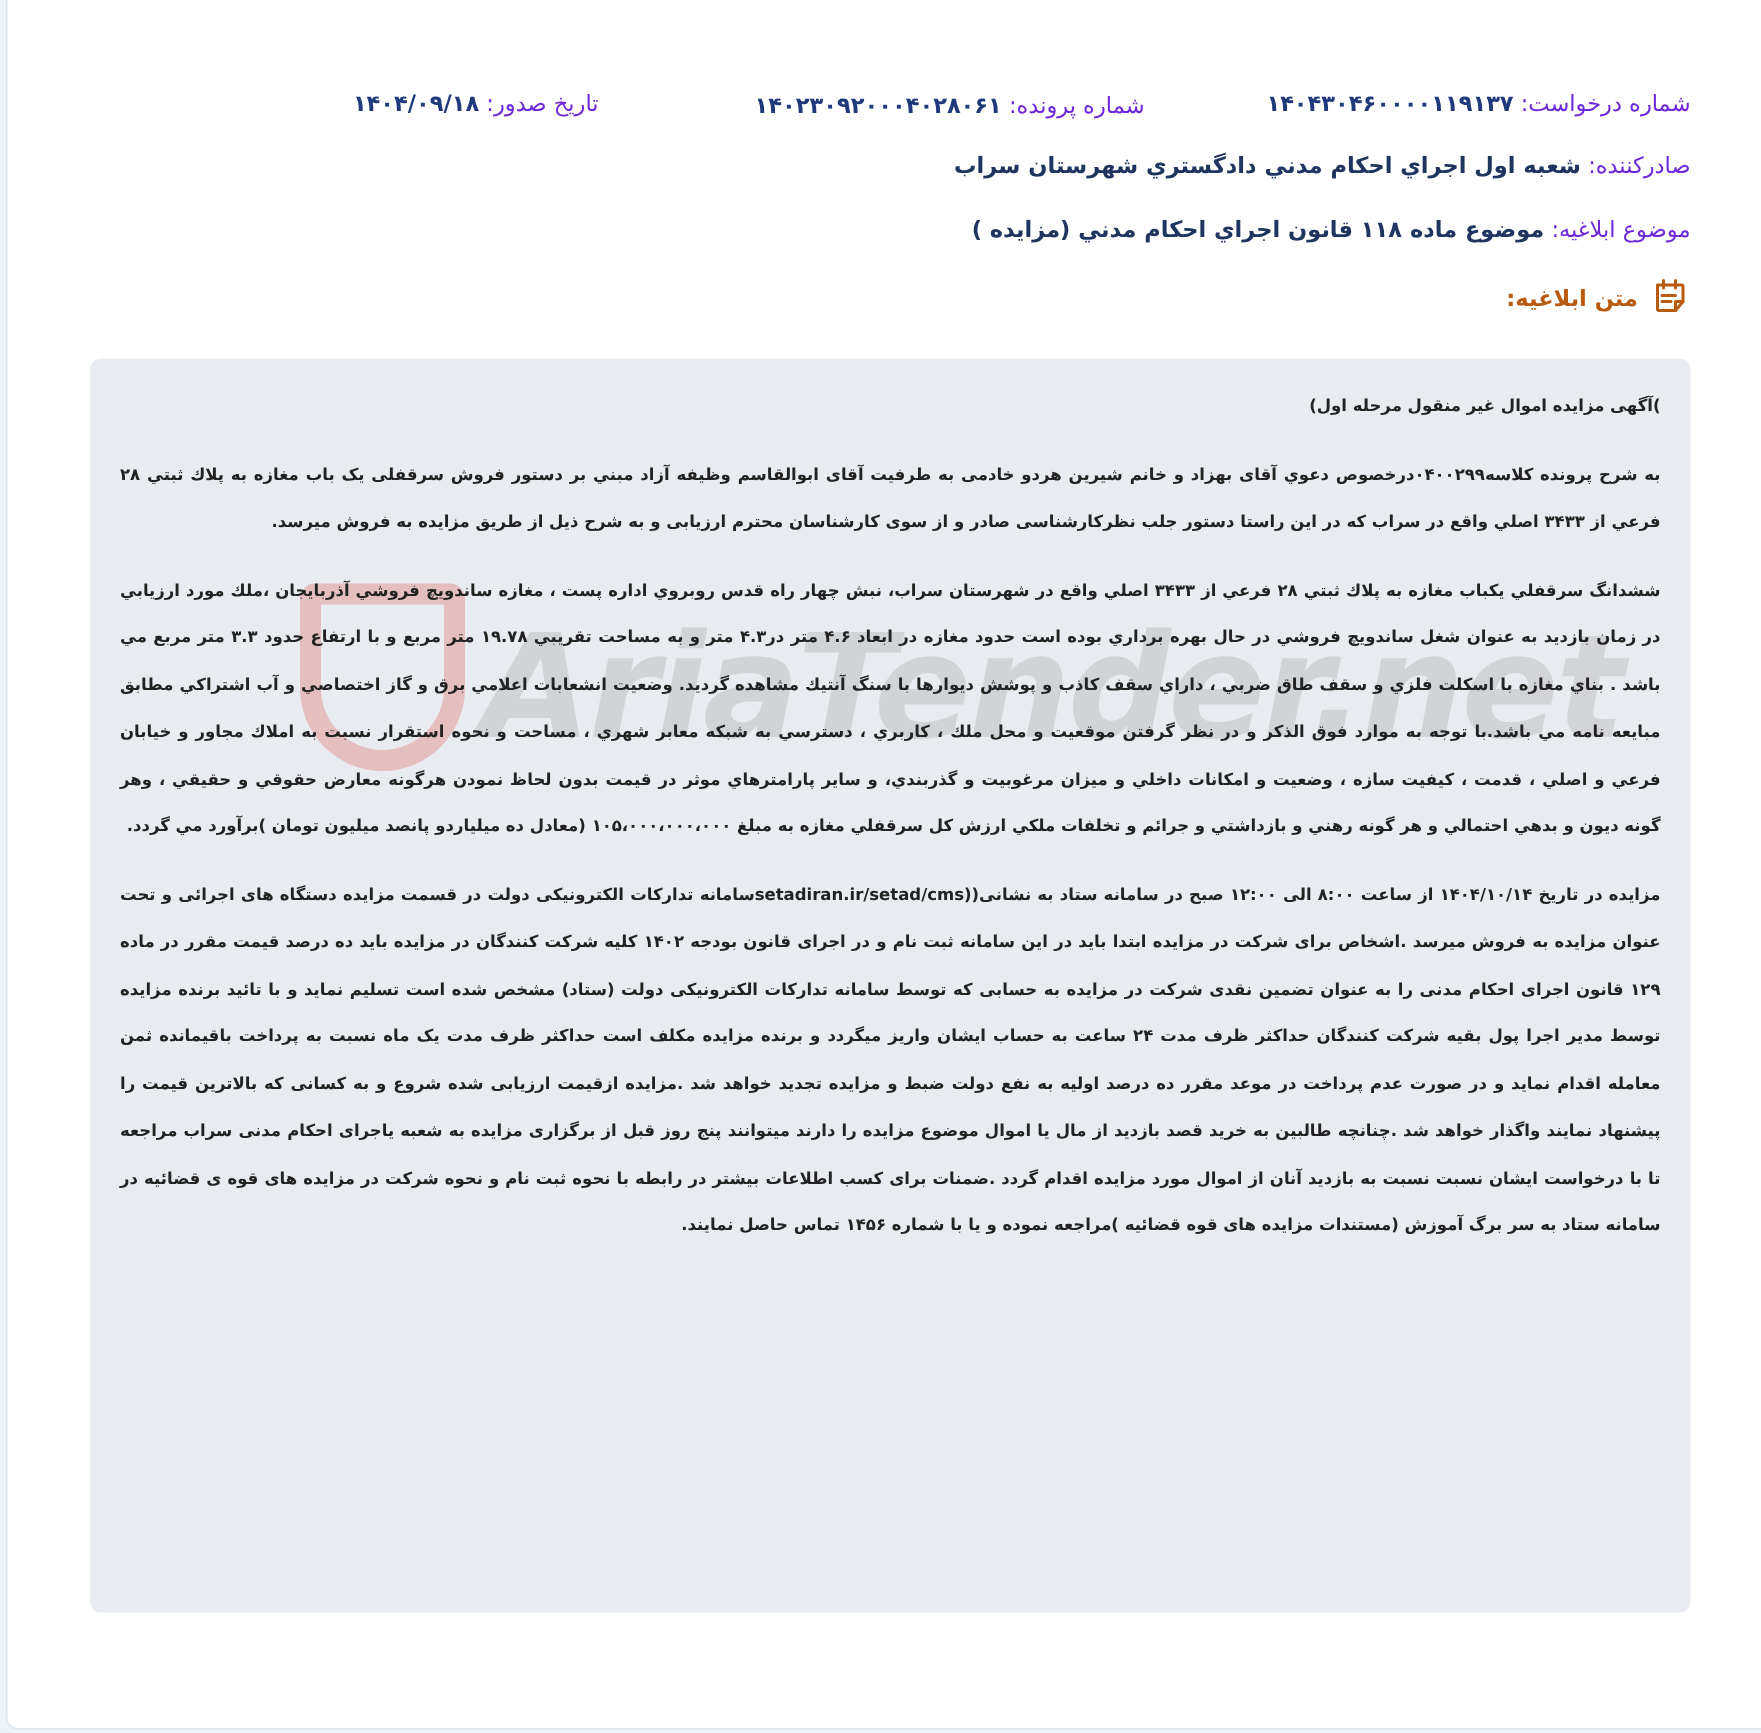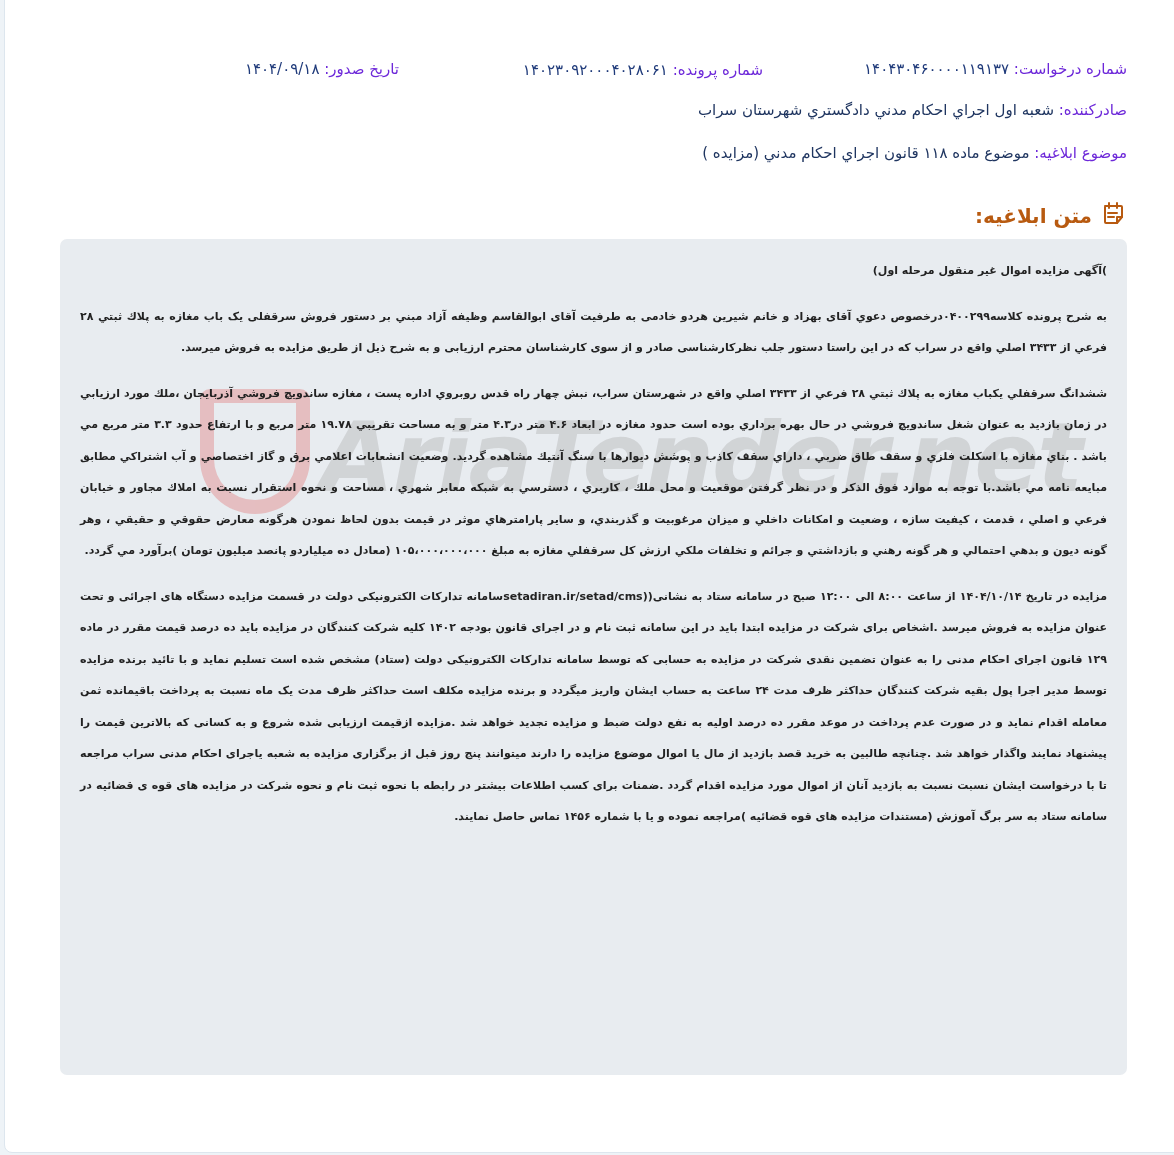--- a/index.html
+++ b/index.html
@@ -11,26 +11,26 @@
     }
     .card {
       position: absolute; left: 4px; top: -10px; width: 1180px; height: 1163px;
       background: #ffffff; border: 1px solid #dde6ee; border-radius: 8px;
       box-sizing: border-box;
     }
     .meta-row {
       position: absolute; direction: rtl; font-size: 15px; white-space: nowrap;
     }
     .meta-label { color: #6d28d9; }
-    .meta-value { color: #1f3a7a; font-weight: normal; }
+    .meta-value { color: #1f3a7a; font-weight: bold; }
     .meta-value.dark { color: #1f3560; }
     .section-title {
-      position: absolute; top: 200px; right: 48px; direction: rtl;
+      position: absolute; top: 184px; right: 48px; direction: rtl;
       display: flex; align-items: center; gap: 8px;
-      color: #b85a10; font-weight: bold; font-size: 20px;
+      color: #b85a10; font-weight: bold; font-size: 15px;
     }
     .section-title svg { width: 26px; height: 26px; }
     .content-box {
       position: absolute; left: 60px; top: 239px; width: 1067px; height: 836px;
       background: #e8ecf0; border-radius: 7px; overflow: hidden;
     }
     .content-text {
       position: absolute; left: 20px; right: 20px; top: 16px;
       direction: rtl; text-align: justify;
       font-weight: bold; font-size: 11px; line-height: 31.5px; color: #222;

